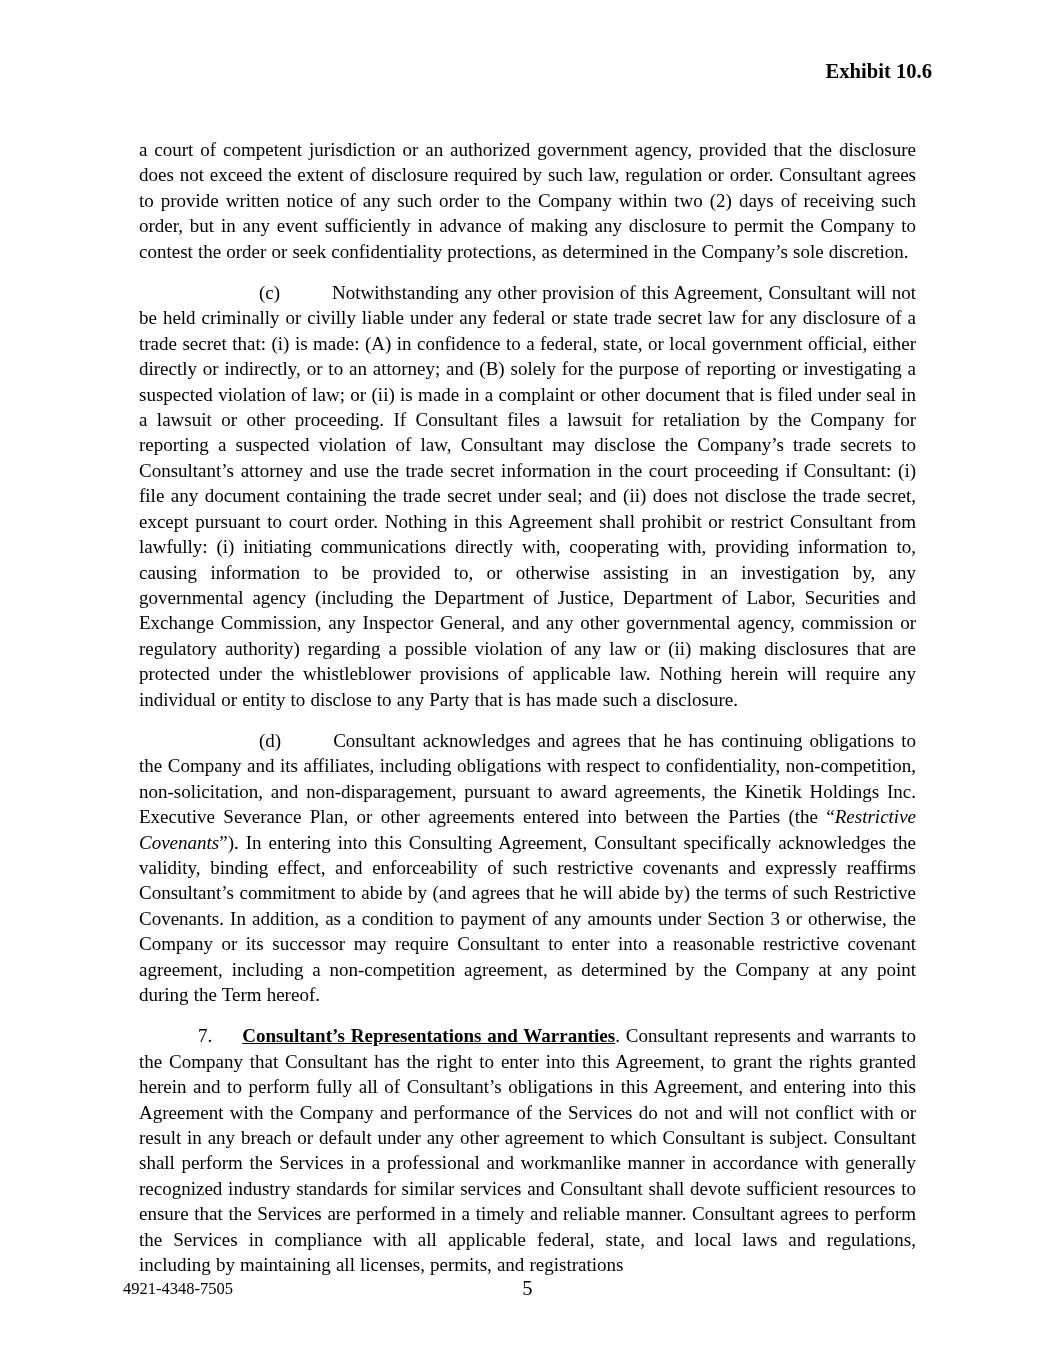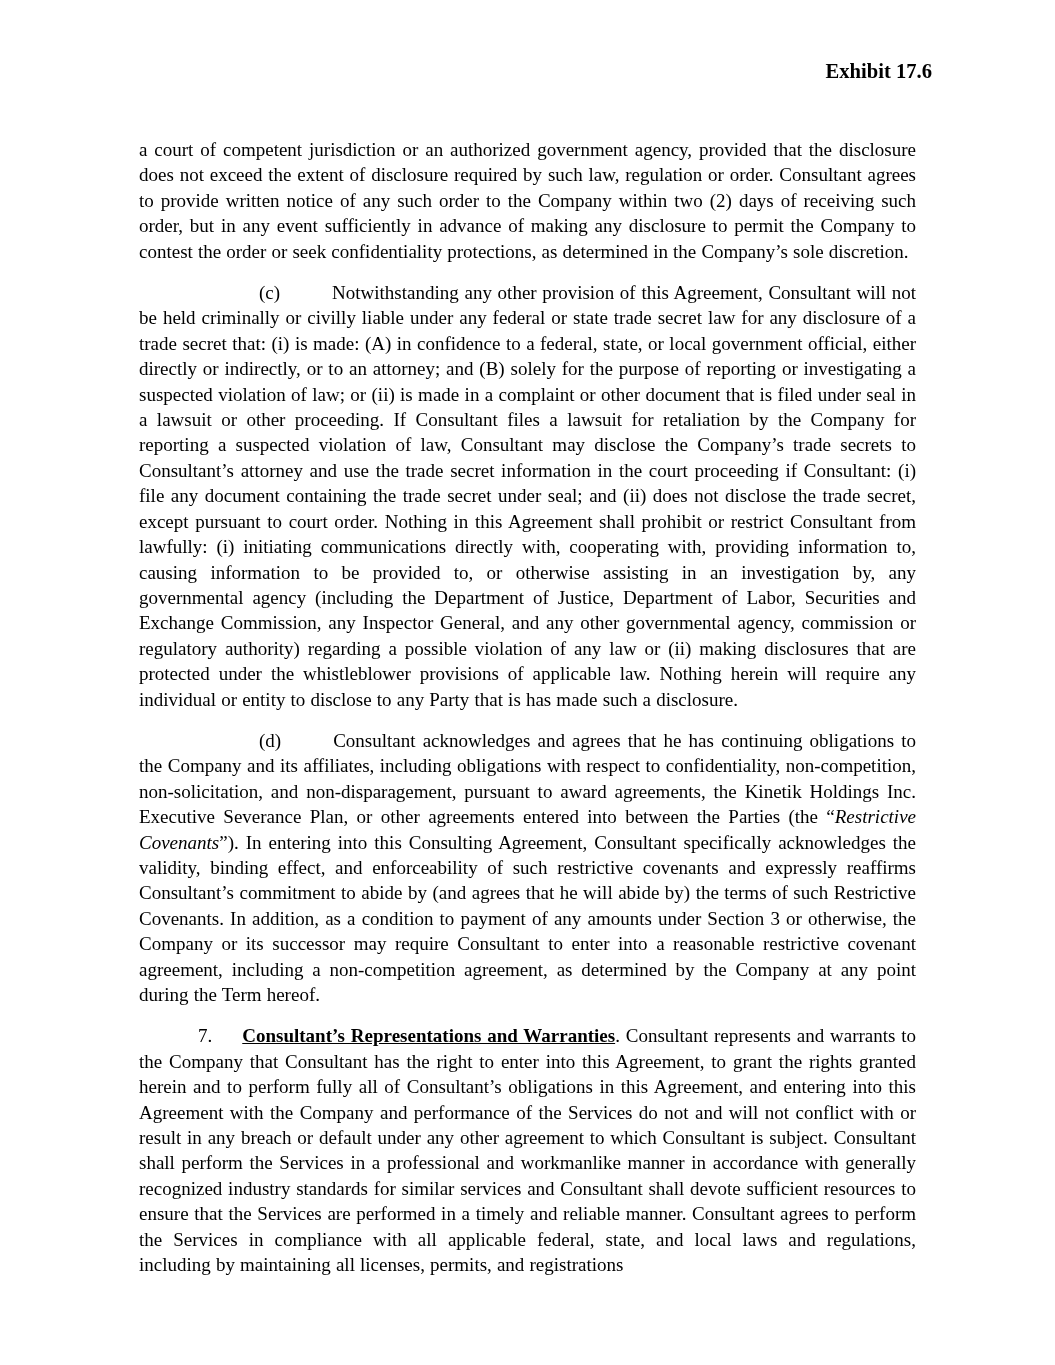--- a/index.html
+++ b/index.html
@@ -78,23 +78,27 @@
     text-align: center;
     font-size: 20.6px;
     line-height: 25px;
   }
 </style>
 </head>
 <body>
 
 <div class="page">
 
-  <div class="header">Exhibit 17.6</div>
+  <div class="header">Exhibit 10.6</div>
 
   <div class="content">
     <p class="para indent-none"><span class="seg-normal">a court of competent jurisdiction or an authorized government agency, provided that the disclosure does not exceed the extent of disclosure required by such law, regulation or order. Consultant agrees to provide written notice of any such order to the Company within two (2) days of receiving such order, but in any event sufficiently in advance of making any disclosure to permit the Company to contest the order or seek confidentiality protections, as determined in the Company’s sole discretion.</span></p>
     <p class="para indent-deep"><span class="plabel">(c)</span><span class="ptab"></span><span class="seg-normal">Notwithstanding any other provision of this Agreement, Consultant will not be held criminally or civilly liable under any federal or state trade secret law for any disclosure of a trade secret that: (i) is made: (A) in confidence to a federal, state, or local government official, either directly or indirectly, or to an attorney; and (B) solely for the purpose of reporting or investigating a suspected violation of law; or (ii) is made in a complaint or other document that is filed under seal in a lawsuit or other proceeding. If Consultant files a lawsuit for retaliation by the Company for reporting a suspected violation of law, Consultant may disclose the Company’s trade secrets to Consultant’s attorney and use the trade secret information in the court proceeding if Consultant: (i) file any document containing the trade secret under seal; and (ii) does not disclose the trade secret, except pursuant to court order. Nothing in this Agreement shall prohibit or restrict Consultant from lawfully: (i) initiating communications directly with, cooperating with, providing information to, causing information to be provided to, or otherwise assisting in an investigation by, any governmental agency (including the Department of Justice, Department of Labor, Securities and Exchange Commission, any Inspector General, and any other governmental agency, commission or regulatory authority) regarding a possible violation of any law or (ii) making disclosures that are protected under the whistleblower provisions of applicable law. Nothing herein will require any individual or entity to disclose to any Party that is has made such a disclosure.</span></p>
     <p class="para indent-deep"><span class="plabel">(d)</span><span class="ptab"></span><span class="seg-normal">Consultant acknowledges and agrees that he has continuing obligations to the Company and its affiliates, including obligations with respect to confidentiality, non-competition, non-solicitation, and non-disparagement, pursuant to award agreements, the Kinetik Holdings Inc. Executive Severance Plan, or other agreements entered into between the Parties (the “</span><span class="seg-bold-italic">Restrictive Covenants</span><span class="seg-normal">”). In entering into this Consulting Agreement, Consultant specifically acknowledges the validity, binding effect, and enforceability of such restrictive covenants and expressly reaffirms Consultant’s commitment to abide by (and agrees that he will abide by) the terms of such Restrictive Covenants. In addition, as a condition to payment of any amounts under Section 3 or otherwise, the Company or its successor may require Consultant to enter into a reasonable restrictive covenant agreement, including a non-competition agreement, as determined by the Company at any point during the Term hereof.</span></p>
     <p class="para indent-section"><span class="plabel">7.</span><span class="ptab"></span><span class="seg-bold-underline">Consultant’s Representations and Warranties</span><span class="seg-normal">. Consultant represents and warrants to the Company that Consultant has the right to enter into this Agreement, to grant the rights granted herein and to perform fully all of Consultant’s obligations in this Agreement, and entering into this Agreement with the Company and performance of the Services do not and will not conflict with or result in any breach or default under any other agreement to which Consultant is subject. Consultant shall perform the Services in a professional and workmanlike manner in accordance with generally recognized industry standards for similar services and Consultant shall devote sufficient resources to ensure that the Services are performed in a timely and reliable manner. Consultant agrees to perform the Services in compliance with all applicable federal, state, and local laws and regulations, including by maintaining all licenses, permits, and registrations</span></p>
   </div>
 
+  <div class="footer">
+    <span class="doc-number">4921-4348-7505</span>
+    <span class="page-number">5</span>
+  </div>
 
 </div>
 
 </body></html>

